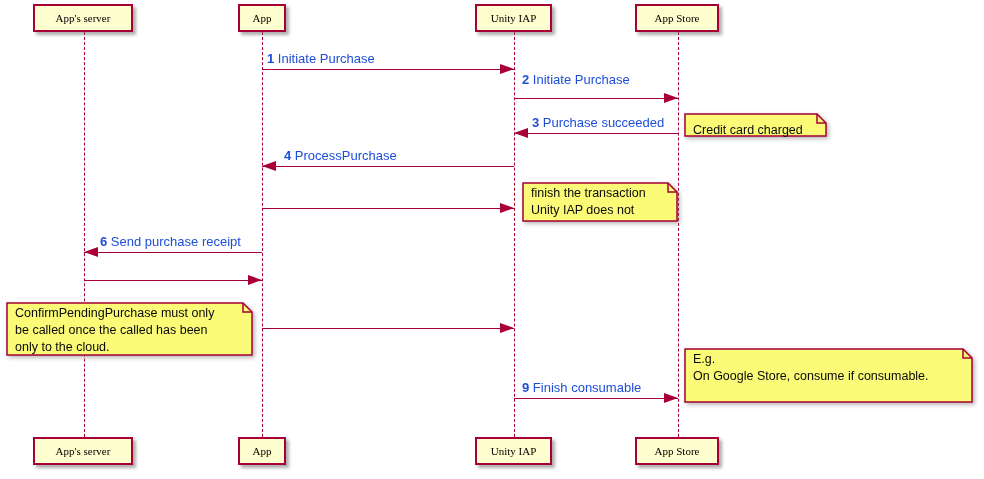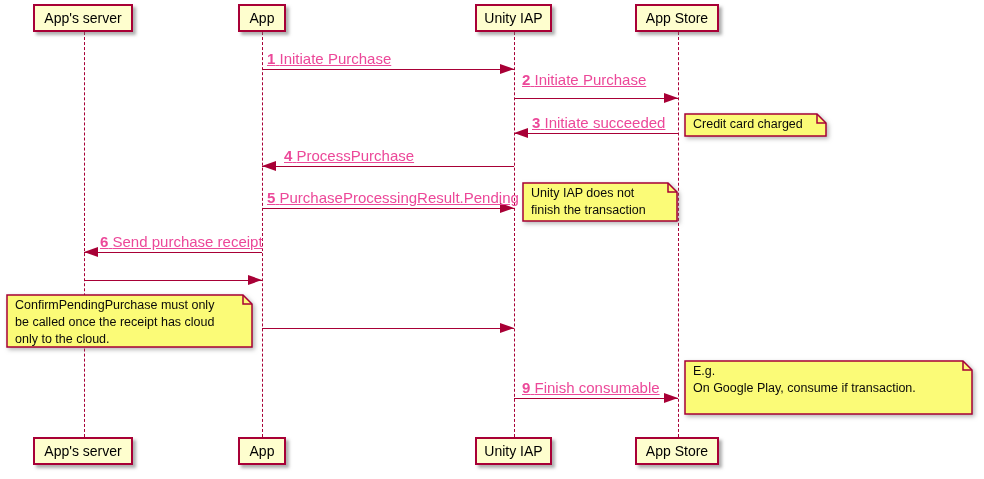--- a/index.html
+++ b/index.html
@@ -9,38 +9,38 @@
   }
   .lifeline {
     position:absolute; top:32px; height:405px; width:0;
     border-left:1px dashed #A80036;
   }
   .pbox {
     position:absolute; height:28px; box-sizing:border-box;
     background:#FEFECE; border:2px solid #A80036;
     box-shadow:3px 3px 3px rgba(110,110,110,0.55);
     display:flex; align-items:center; justify-content:center;
-    font-size:14px; white-space:nowrap; z-index:5;
+    font-size:11px; white-space:nowrap; z-index:5;font-family:Liberation Serif, serif;
   }
   .msgline { position:absolute; height:0; border-top:1px solid #A80036; z-index:2; }
   .mlabel {
-    position:absolute; font-size:15px; line-height:14px;
-    white-space:nowrap; z-index:2; color:#ec4899;text-decoration:underline;
+    position:absolute; font-size:13px; line-height:14px;
+    white-space:nowrap; z-index:2; color:#1d4ed8;
   }
   .mlabel .num { font-weight:bold; }
   .arr { position:absolute; width:0; height:0; z-index:2; }
   .arrR { border-top:5px solid transparent; border-bottom:5px solid transparent; border-left:14px solid #A80036; }
   .arrL { border-top:5px solid transparent; border-bottom:5px solid transparent; border-right:14px solid #A80036; }
   .note { position:absolute; z-index:4; }
   .note svg { position:absolute; top:0; left:0; filter:drop-shadow(2px 2px 2px rgba(110,110,110,0.5)); }
   .ntext {
     position:absolute; top:3px; left:9px; font-size:12.5px; line-height:17px;
     white-space:nowrap; color:#0a0a0a;
   }
-  .n1text { top:3px;text-align:center; }
+  .n1text { top:9px;text-align:center; }
 </style>
 </head>
 <body>
 
 <div class="canvas">
 
   <div class="lifeline" style="left:84px"></div>
   <div class="lifeline" style="left:262px"></div>
   <div class="lifeline" style="left:514px"></div>
   <div class="lifeline" style="left:678px"></div>
@@ -74,29 +74,28 @@
   <div class="msgline" style="left:262px;top:69px;width:252px"></div>
   <div class="arr arrR" style="left:500px;top:64px"></div>
   <div class="mlabel" style="left:267px;top:52px"><span class="num">1</span> <span>Initiate Purchase</span></div>
 
   <div class="msgline" style="left:514px;top:98px;width:164px"></div>
   <div class="arr arrR" style="left:664px;top:93px"></div>
   <div class="mlabel" style="left:522px;top:73px"><span class="num">2</span> <span>Initiate Purchase</span></div>
 
   <div class="msgline" style="left:514px;top:133px;width:164px"></div>
   <div class="arr arrL" style="left:514px;top:128px"></div>
-  <div class="mlabel" style="left:532px;top:116px"><span class="num">3</span> <span>Initiate succeeded</span></div>
+  <div class="mlabel" style="left:532px;top:116px"><span class="num">3</span> <span>Purchase succeeded</span></div>
 
   <div class="msgline" style="left:262px;top:166px;width:252px"></div>
   <div class="arr arrL" style="left:262px;top:161px"></div>
   <div class="mlabel" style="left:284px;top:149px"><span class="num">4</span> <span>ProcessPurchase</span></div>
 
   <div class="msgline" style="left:262px;top:208px;width:252px"></div>
   <div class="arr arrR" style="left:500px;top:203px"></div>
-  <div class="mlabel" style="left:267px;top:191px"><span class="num">5</span> <span>PurchaseProcessingResult.Pending</span></div>
 
   <div class="msgline" style="left:84px;top:252px;width:178px"></div>
   <div class="arr arrL" style="left:84px;top:247px"></div>
   <div class="mlabel" style="left:100px;top:235px"><span class="num">6</span> <span>Send purchase receipt</span></div>
 
   <div class="msgline" style="left:84px;top:280px;width:178px"></div>
   <div class="arr arrR" style="left:248px;top:275px"></div>
 
   <div class="msgline" style="left:262px;top:328px;width:252px"></div>
   <div class="arr arrR" style="left:500px;top:323px"></div>
@@ -114,41 +113,41 @@
       <div>Credit card charged</div>
     </div>
   </div>
 
   <div class="note" style="left:522px;top:182px;width:156px;height:40px">
     <svg width="156" height="40">
       <path d="M1,1 H146 L155,10 V39 H1 Z" fill="#FBFB77" stroke="#A80036" stroke-width="1.5" stroke-linejoin="miter"></path>
       <path d="M146,1 V10 H155" fill="none" stroke="#A80036" stroke-width="1.5"></path>
     </svg>
     <div class="ntext">
+      <div>finish the transaction</div>
       <div>Unity IAP does not</div>
-      <div>finish the transaction</div>
     </div>
   </div>
 
-  <div class="note" style="left:6px;top:294px;width:247px;height:52px">
+  <div class="note" style="left:6px;top:302px;width:247px;height:52px">
     <svg width="247" height="54">
       <path d="M1,1 H237 L246,10 V53 H1 Z" fill="#FBFB77" stroke="#A80036" stroke-width="1.5" stroke-linejoin="miter"></path>
       <path d="M237,1 V10 H246" fill="none" stroke="#A80036" stroke-width="1.5"></path>
     </svg>
     <div class="ntext">
       <div>ConfirmPendingPurchase must only</div>
-      <div>be called once the receipt has cloud</div>
+      <div>be called once the called has been</div>
       <div>only to the cloud.</div>
     </div>
   </div>
 
-  <div class="note" style="left:684px;top:360px;width:289px;height:55px">
+  <div class="note" style="left:684px;top:348px;width:289px;height:55px">
     <svg width="289" height="55">
       <path d="M1,1 H279 L288,10 V54 H1 Z" fill="#FBFB77" stroke="#A80036" stroke-width="1.5" stroke-linejoin="miter"></path>
       <path d="M279,1 V10 H288" fill="none" stroke="#A80036" stroke-width="1.5"></path>
     </svg>
     <div class="ntext">
       <div>E.g.</div>
-      <div>On Google Play, consume if transaction.</div>
+      <div>On Google Store, consume if consumable.</div>
     </div>
   </div>
 
 </div>
 
 </body></html>

